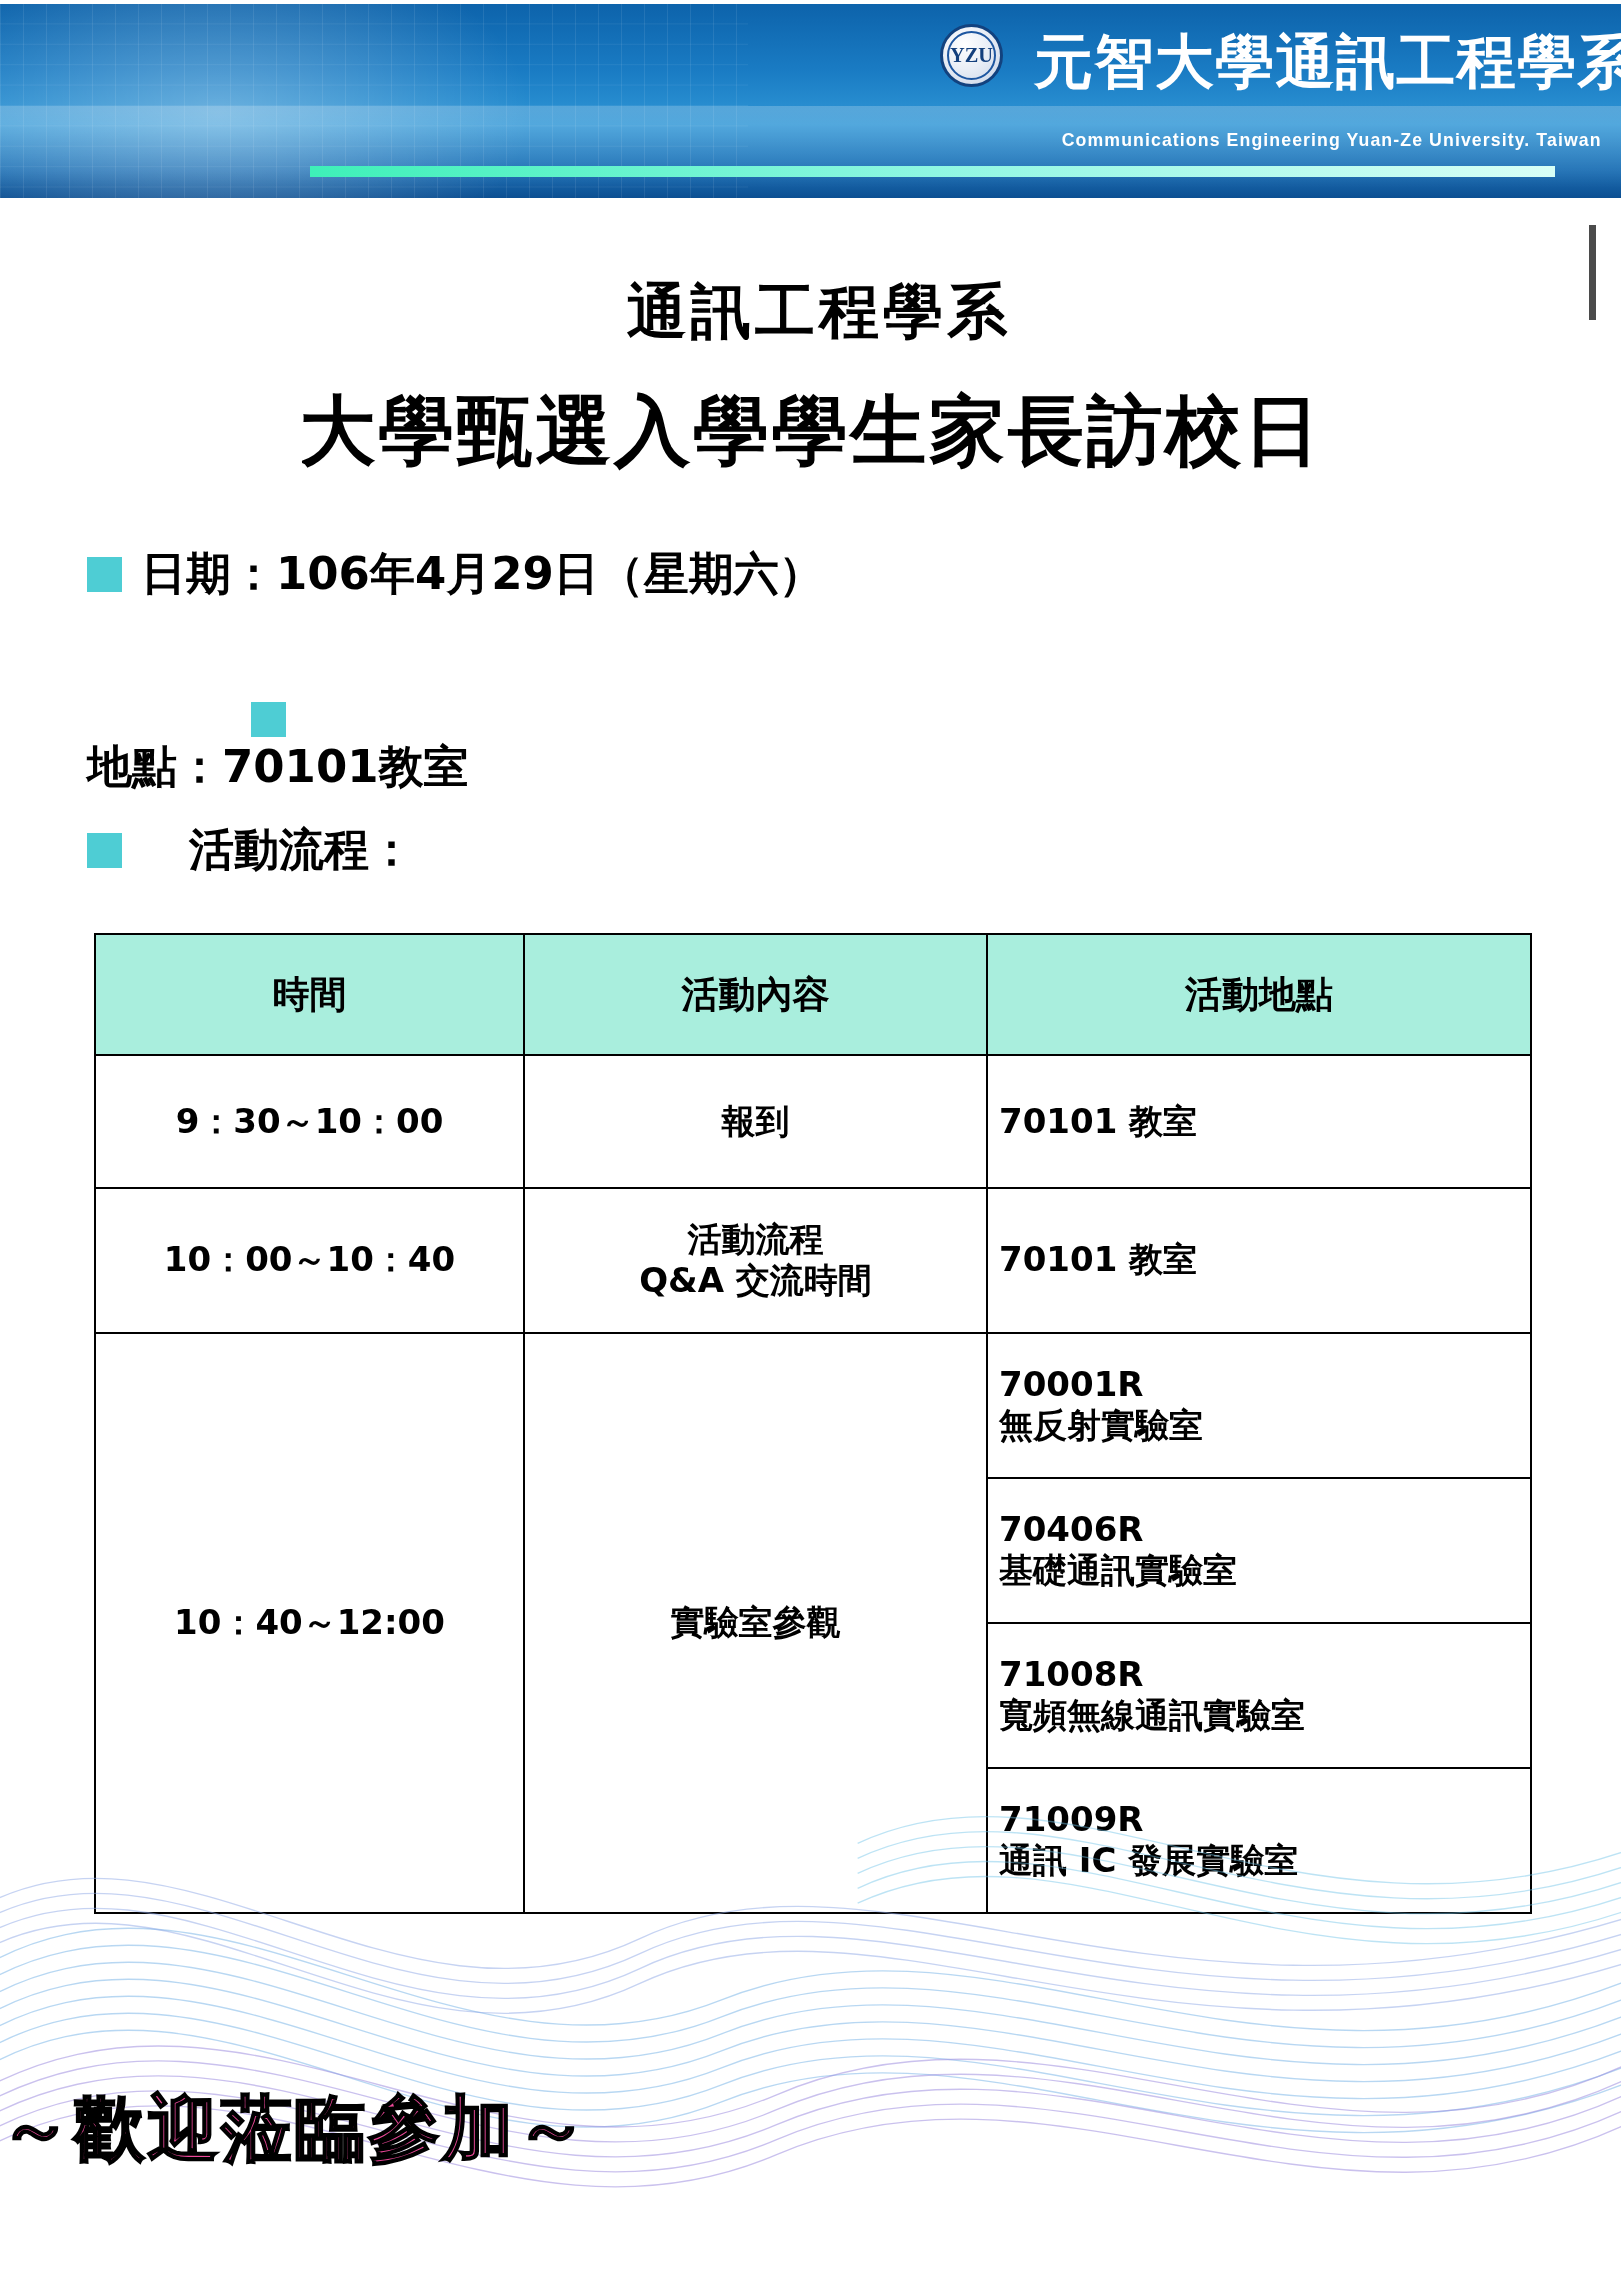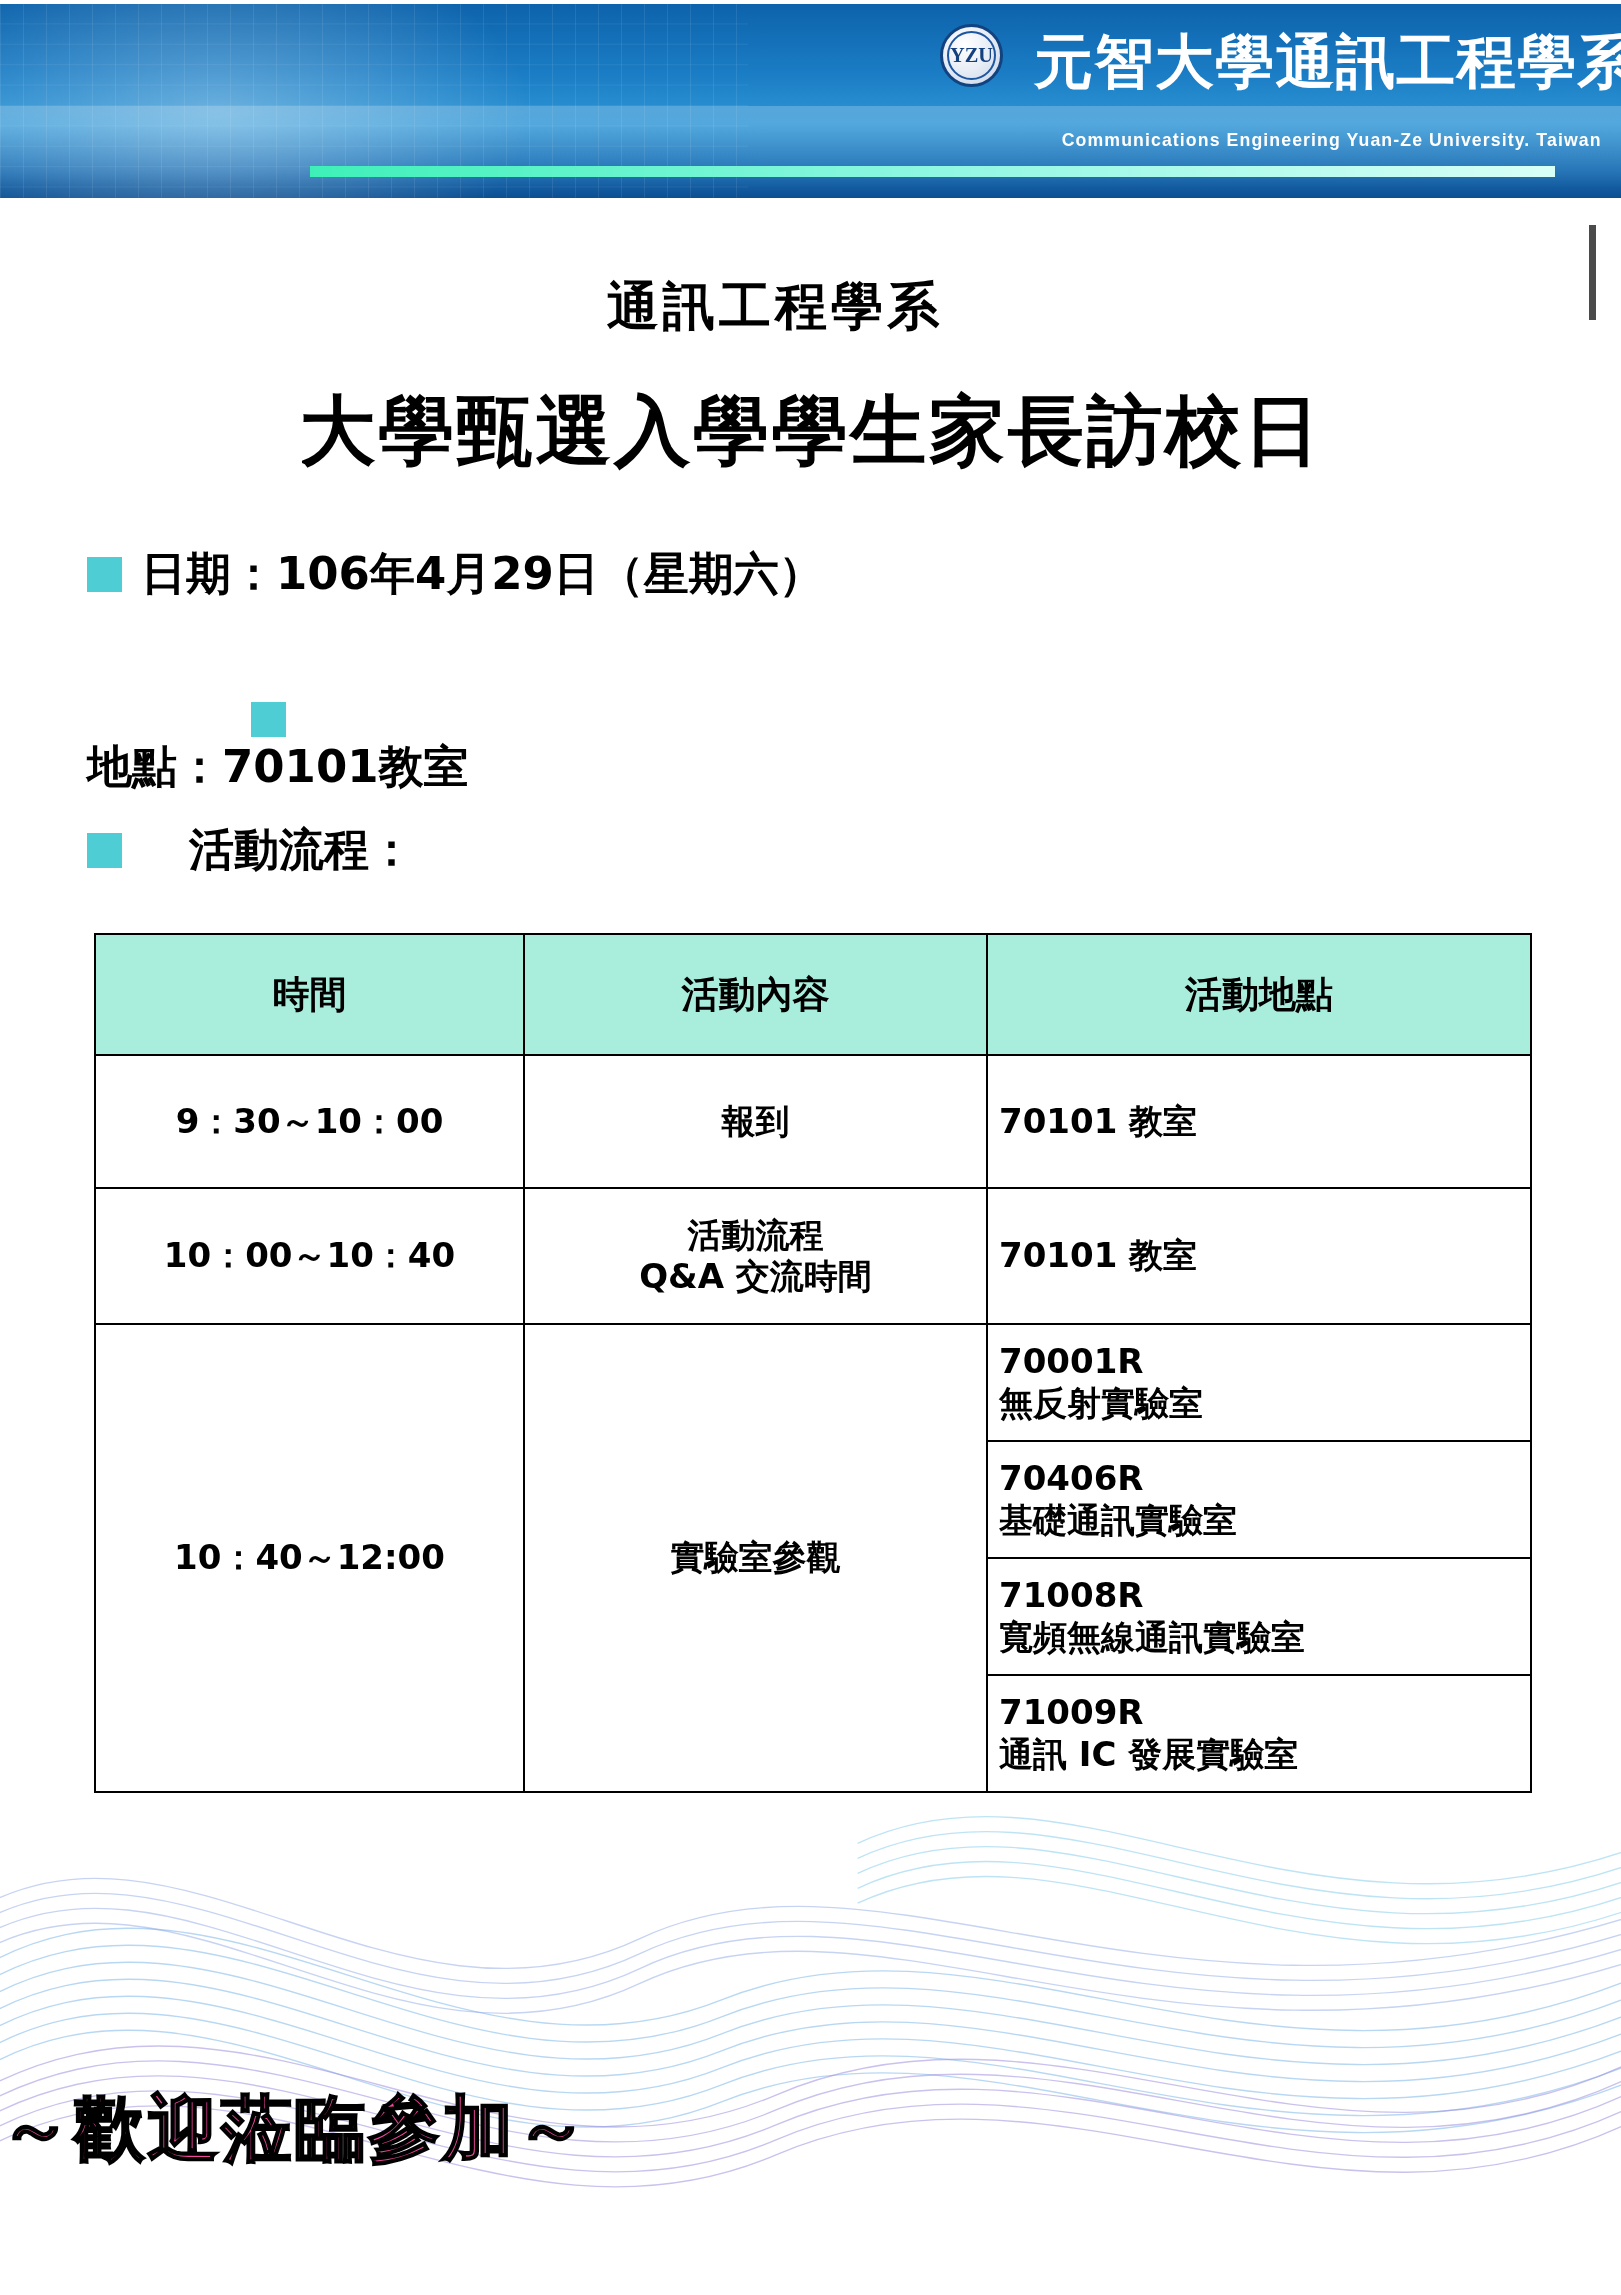--- a/index.html
+++ b/index.html
@@ -108,24 +108,25 @@
     background: #2b2b2b;
     opacity: .85;
   }
 
   
   .main-title {
     position: absolute;
     left: 0; top: 272px;
     width: 1550px;
     text-align: center;
-    font-size: 52px;
+    font-size: 60px;
     font-weight: bold;
     letter-spacing: 4.1px;
     font-family: "DejaVu Sans", sans-serif;
+    padding-left: 44px;
   }
   .main-title2 {
     position: absolute;
     left: 0; top: 381px;
     width: 1622px;
     text-align: center;
     font-size: 76px;
     font-weight: bold;
     letter-spacing: 2.7px;
     font-family: "DejaVu Sans", sans-serif;
@@ -160,21 +161,21 @@
     left: 94px; top: 933px;
     width: 1436px;
     border-collapse: collapse;
     table-layout: fixed;
   }
   .schedule td, .schedule th {
     border: 2px solid #000000;
     font-size: 34px;
     font-weight: bold;
     font-family: "DejaVu Sans", sans-serif;
-    padding: 7px 11px;
+    padding: 30px 11px;
     box-sizing: border-box;
   }
   .schedule thead th {
     background: #a9eedd;
     text-align: center;
     height: 121px;
     font-size: 37px;
   }
   .col-time  { width: 429px; }
   .col-act   { width: 463px; margin-top: 24px; }

